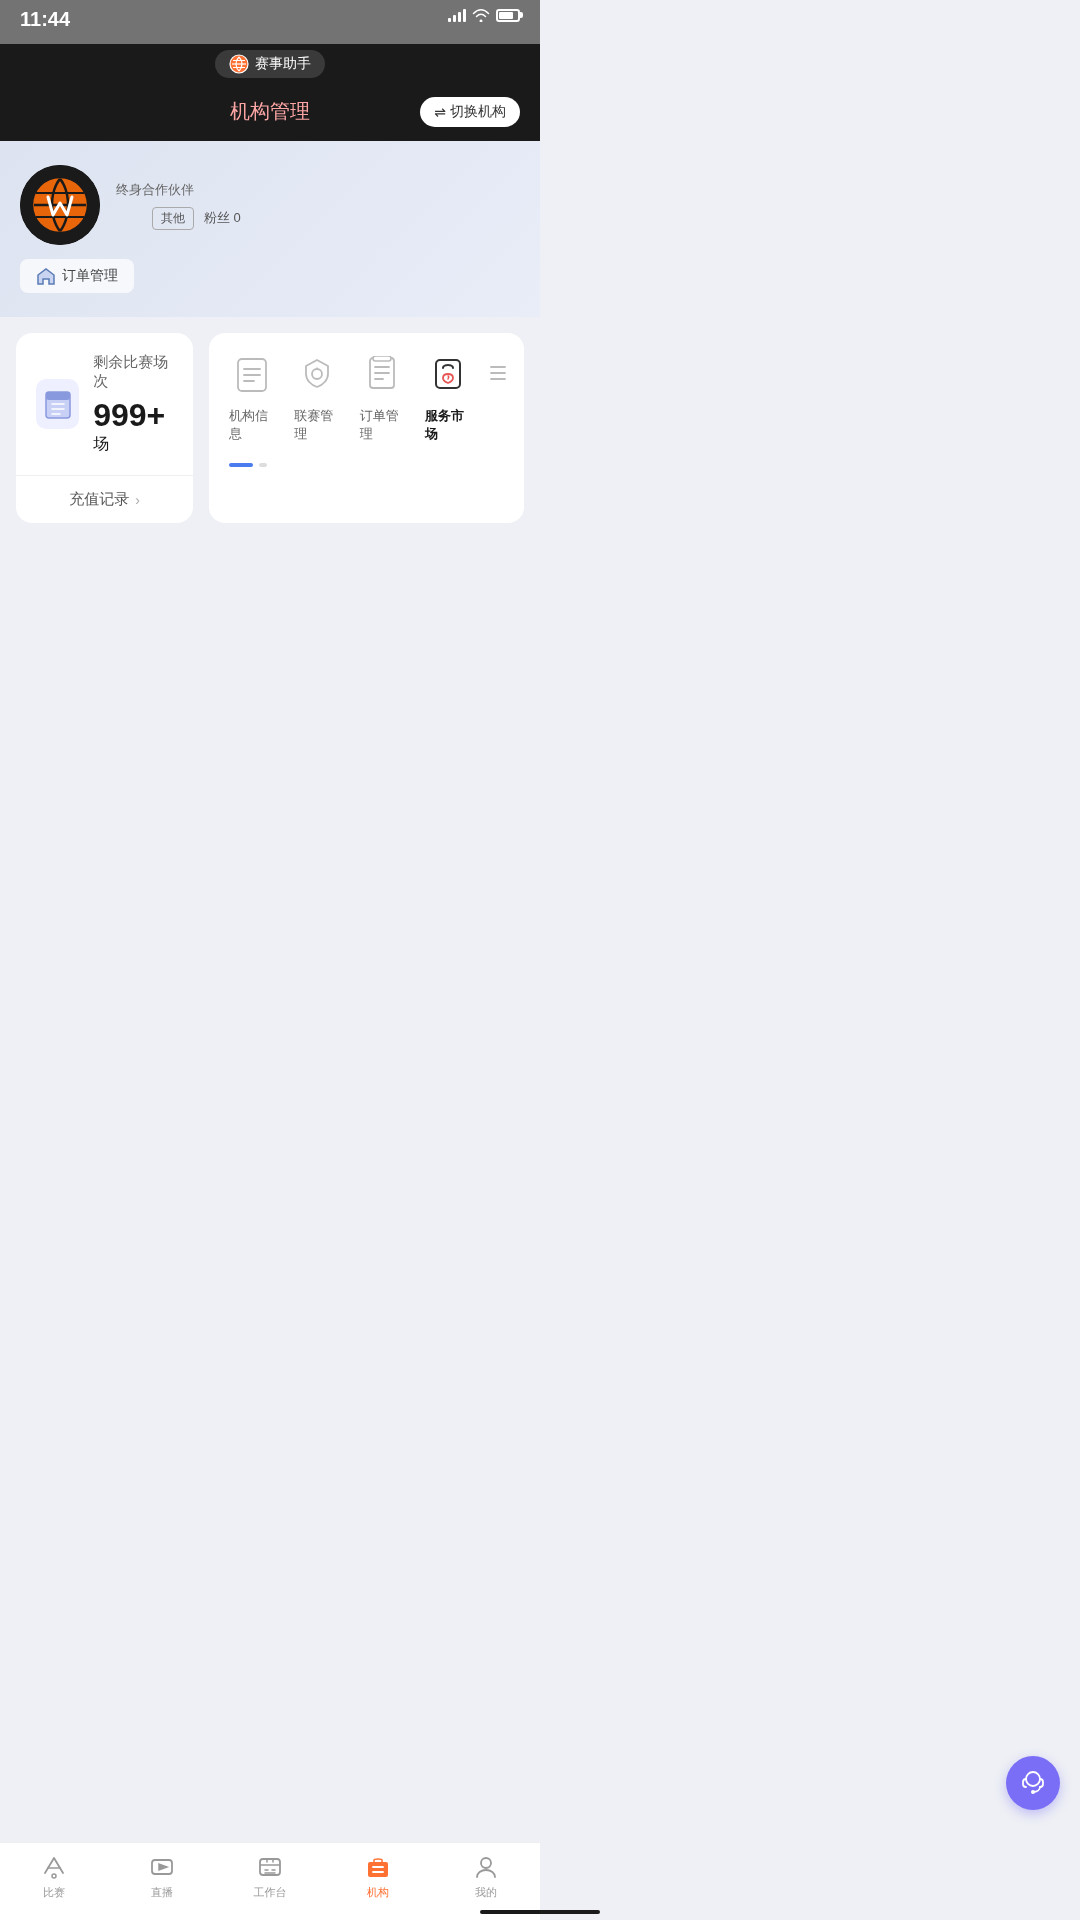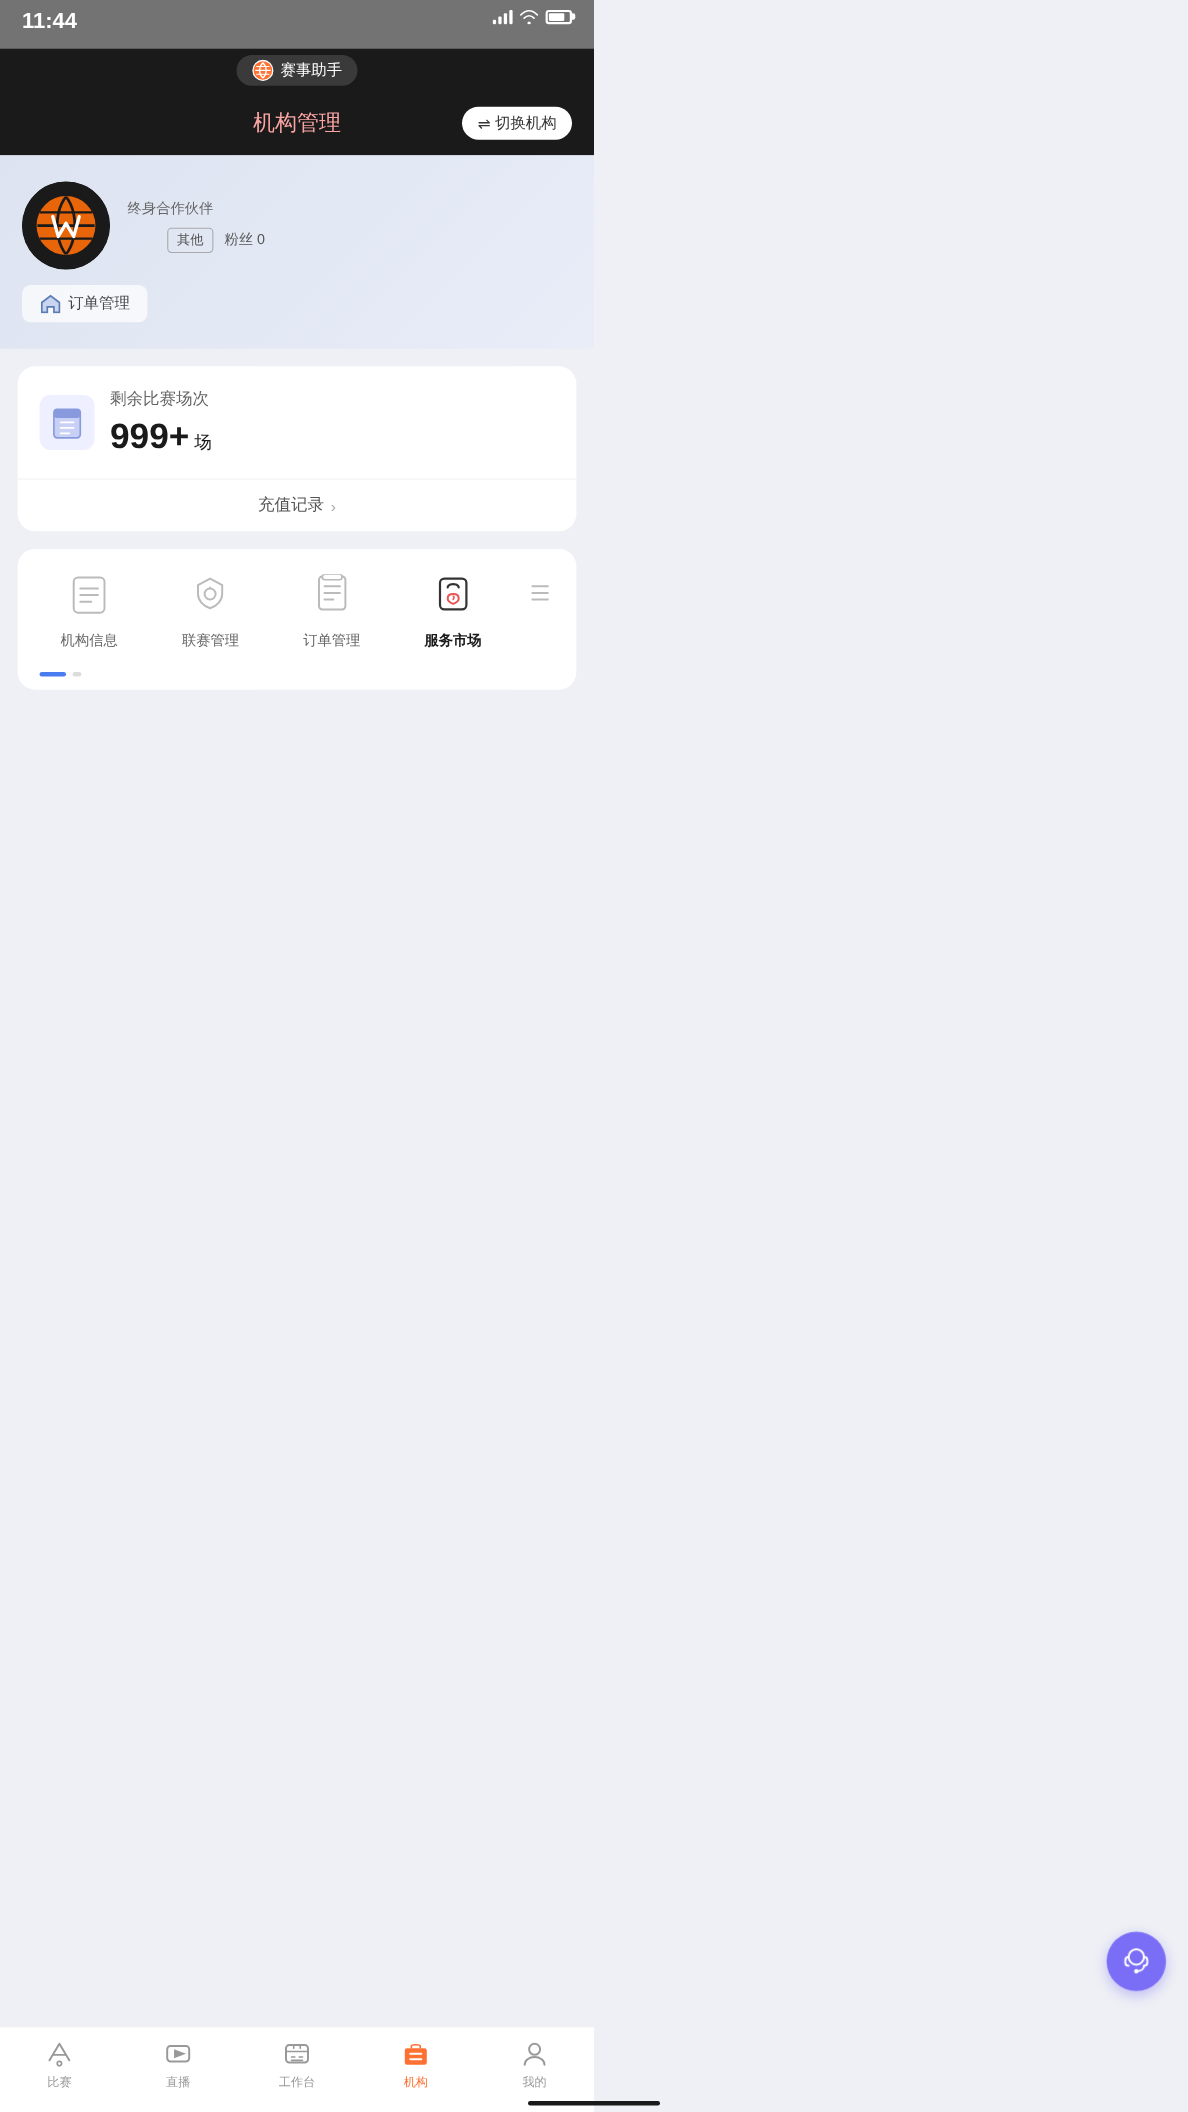--- a/index.html
+++ b/index.html
@@ -192,21 +192,21 @@
       font-size: 14px;
       color: #444;
       cursor: pointer;
       border: none;
     }
 
     
     .content-area {
       padding: 16px 16px;
       display: flex;
-      flex-direction: column;
+      flex-direction: row;
       gap: 16px;
     }
     .card {
       background: white;
       border-radius: 16px;
       overflow: hidden;
     }
 
     
     .match-card-inner {

